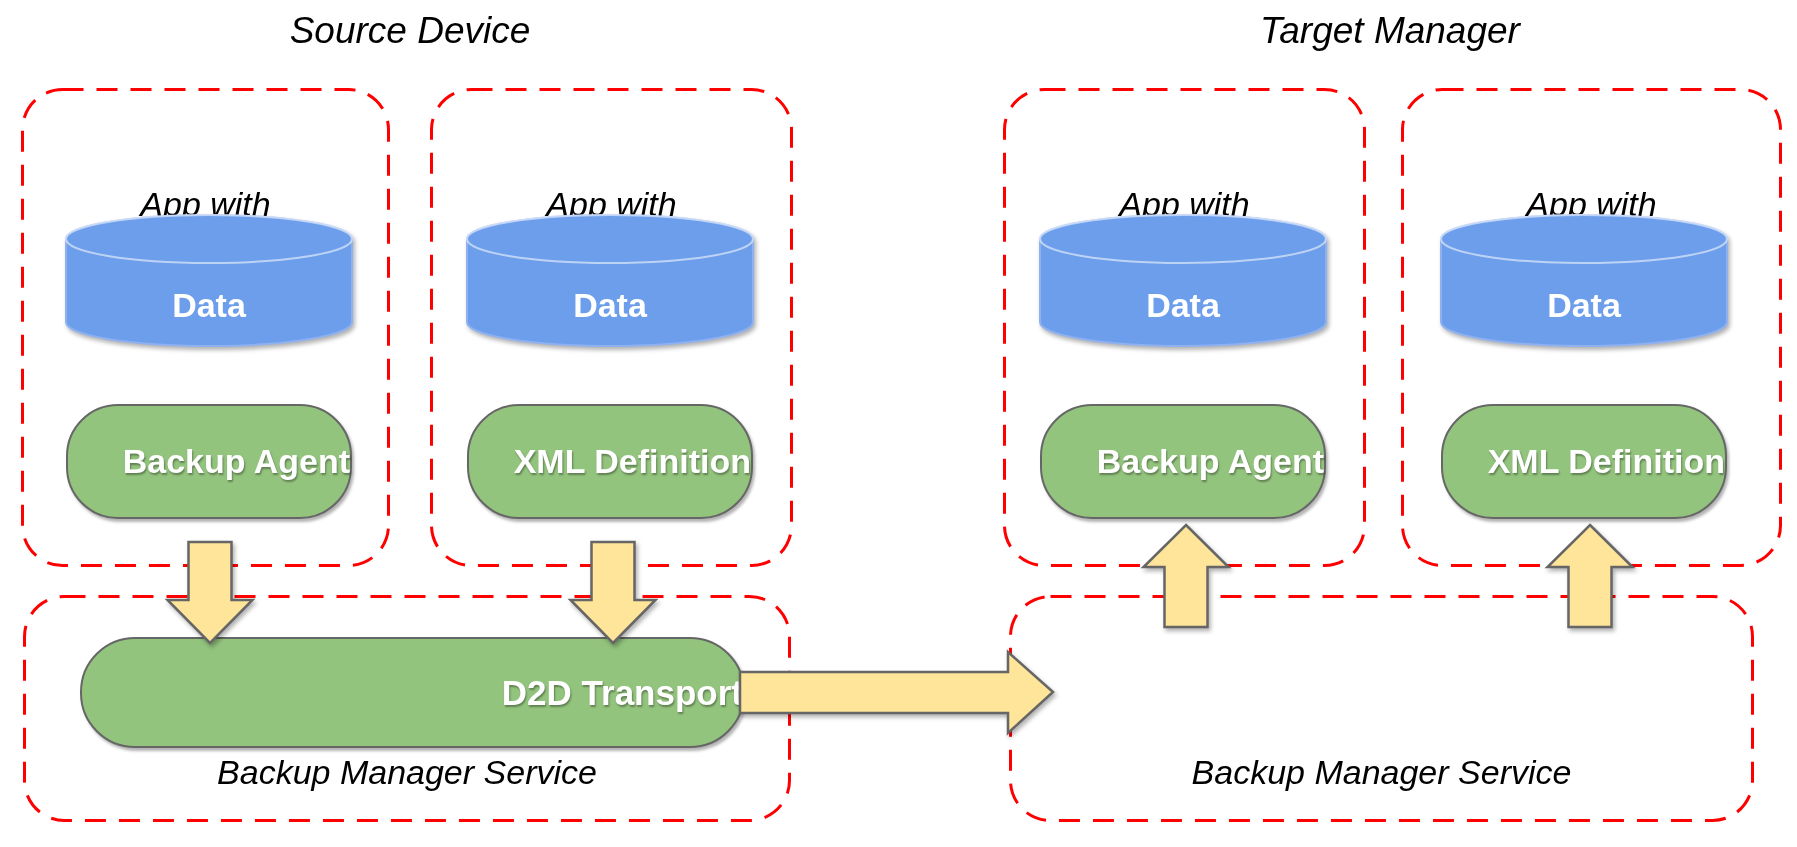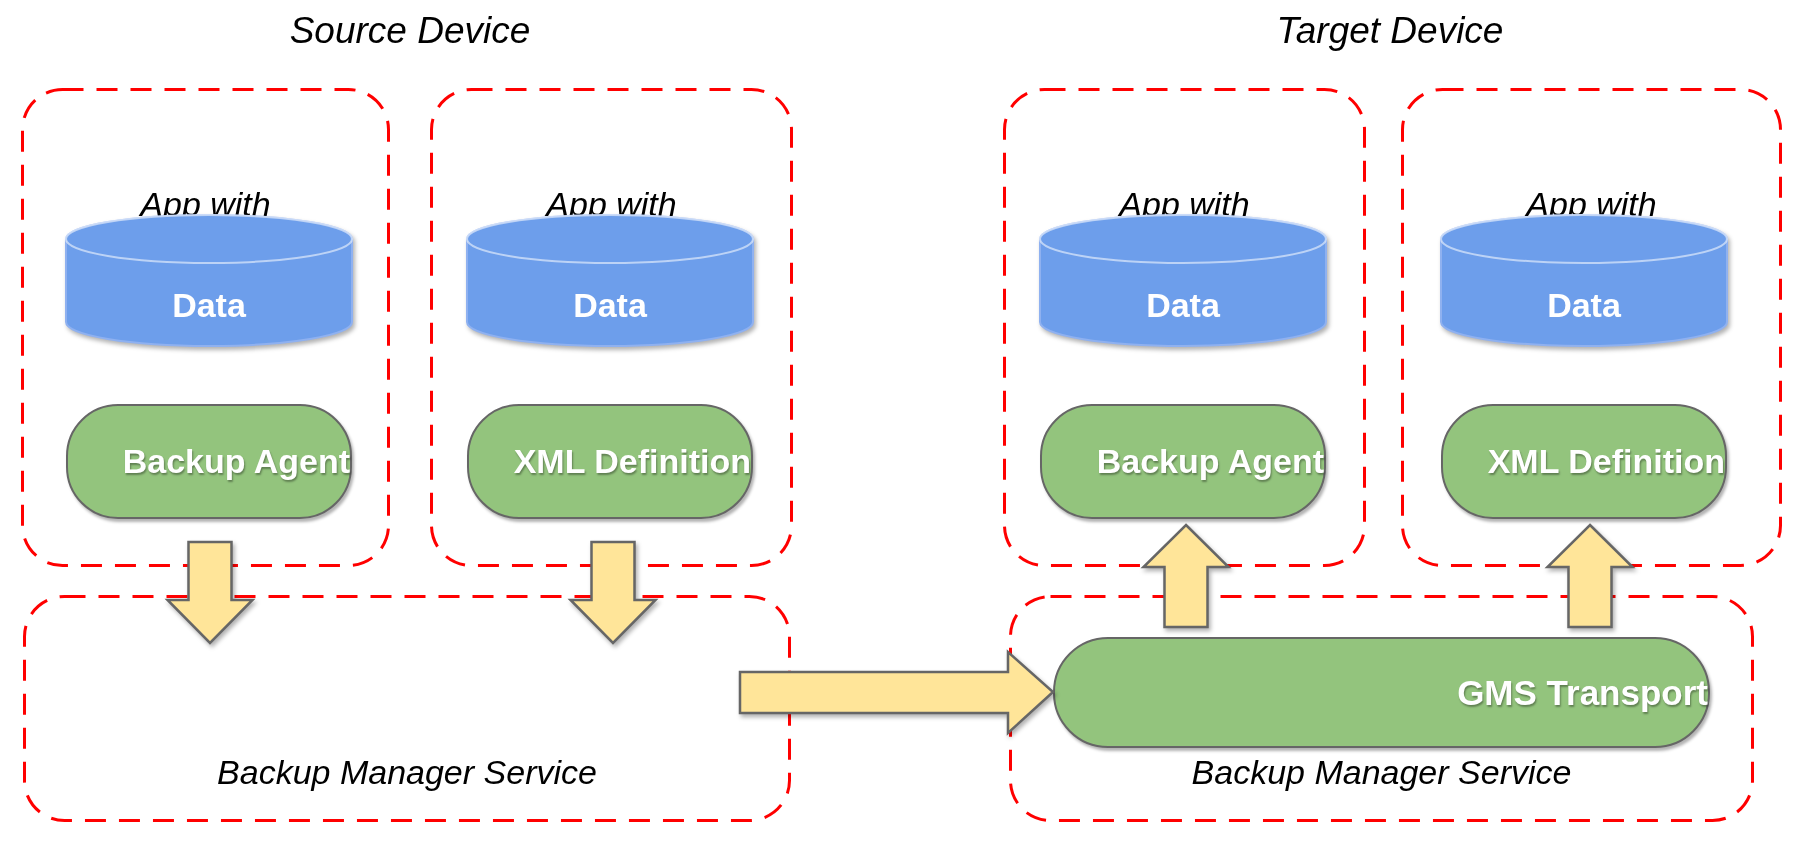--- a/index.html
+++ b/index.html
@@ -80,21 +80,21 @@
     stroke-width:2.5;
     stroke-linejoin:miter;
   }
 </style>
 </head>
 <body>
 
 <div class="canvas">
 
   <div class="device-title" style="left:110px;top:10px;width:600px;">Source Device</div>
-  <div class="device-title" style="left:1090px;top:10px;width:600px;">Target Device</div>
+  <div class="device-title" style="left:1090px;top:10px;width:600px;">Target Manager</div>
 
   <div class="app-box" style="left:21px;top:88px;width:369px;height:479px;">
     <svg class="dash-svg" width="369" height="479">
       <rect class="dash-rect" x="1.5" y="1.5" width="366" height="476" rx="40" ry="40"></rect>
     </svg>
     <div class="app-title">
       <div>App with</div>
       <div>Key/Value Backup</div>
     </div>
   </div>
@@ -173,22 +173,22 @@
     <div class="service-label">Backup Manager Service</div>
   </div>
 
   <div class="service-box" style="left:1009px;top:595px;width:745px;height:227px;">
     <svg class="dash-svg" width="745" height="227">
       <rect class="dash-rect" x="1.5" y="1.5" width="742" height="224" rx="40" ry="40"></rect>
     </svg>
     <div class="service-label">Backup Manager Service</div>
   </div>
 
-  <div class="pill transport" style="left:1053px;top:637px;width:657px;">
-    <span>GMS Transport</span>
+  <div class="pill transport" style="left:80px;top:637px;width:665px;">
+    <span>D2D Transport</span>
   </div>
 
   <svg class="arrows" width="1797" height="847">
     <polygon class="arrow" points="188.5,542 231.5,542 231.5,600 252.5,600 210,643 167.5,600 188.5,600"></polygon>
     <polygon class="arrow" points="591.5,542 634.5,542 634.5,600 655.5,600 613,643 570.5,600 591.5,600"></polygon>
     <polygon class="arrow" points="1186,525 1228.5,567 1207.5,567 1207.5,627 1164.5,627 1164.5,567 1143.5,567"></polygon>
     <polygon class="arrow" points="1590,525 1632.5,567 1611.5,567 1611.5,627 1568.5,627 1568.5,567 1547.5,567"></polygon>
     <polygon class="arrow" points="740,672 1008,672 1008,652 1053,692 1008,733 1008,713 740,713"></polygon>
   </svg>
 

